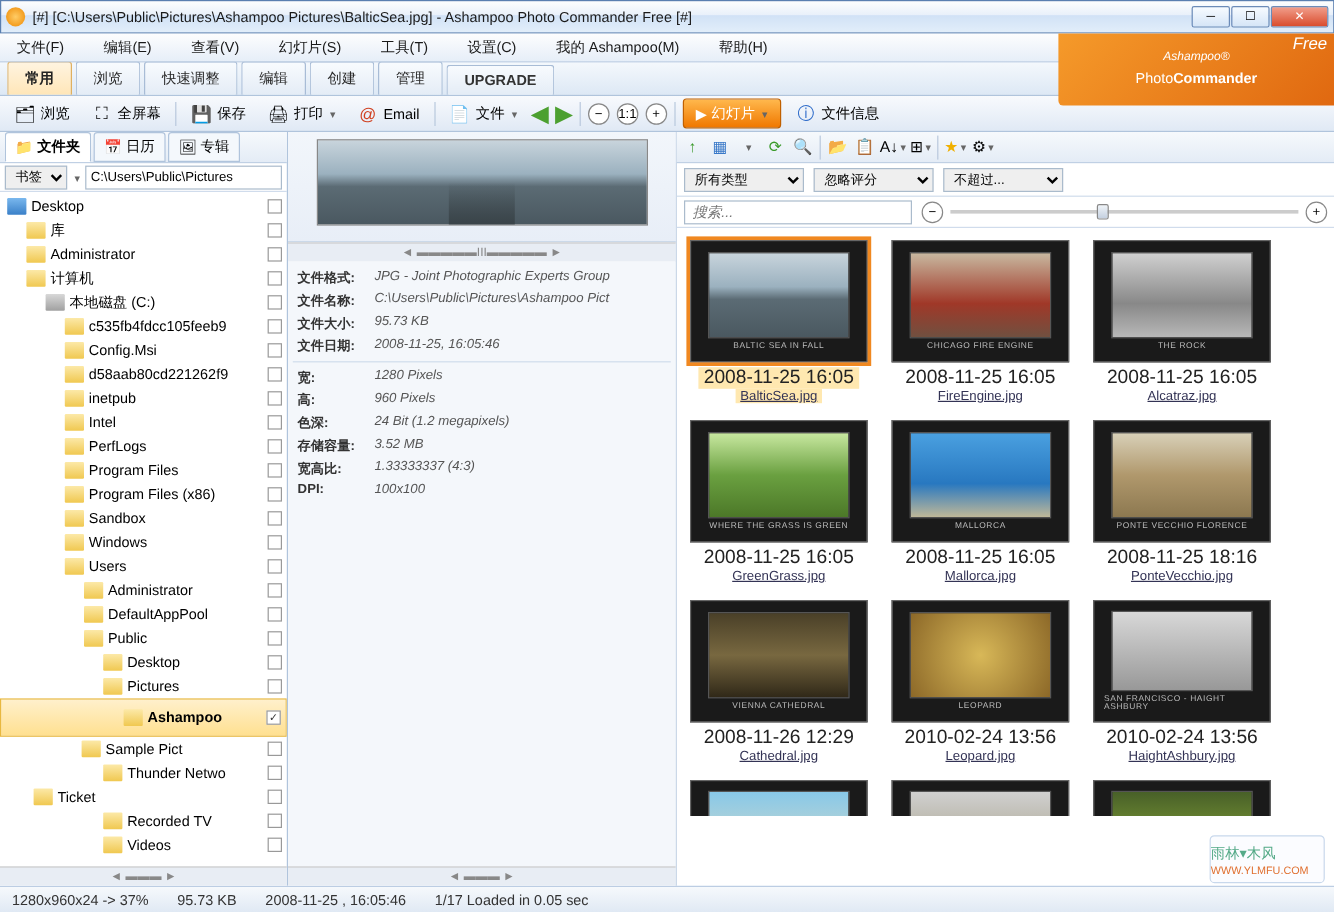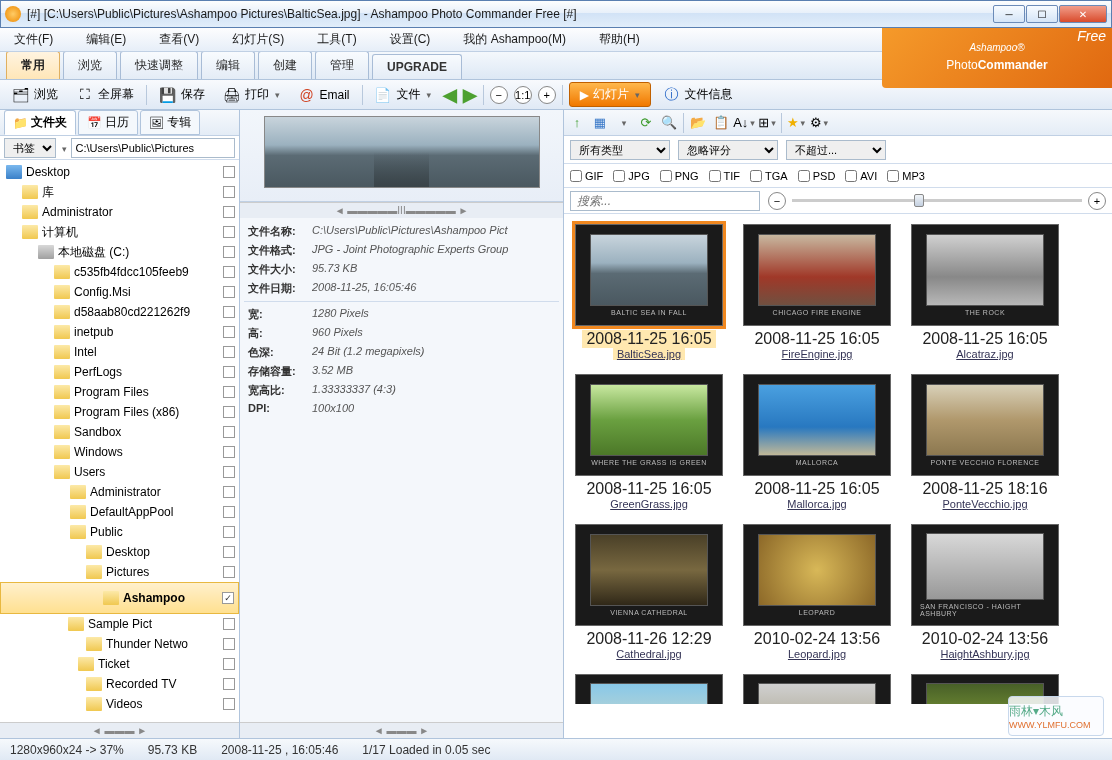--- a/index.html
+++ b/index.html
@@ -325,21 +325,21 @@
         <div class="treenode" style="padding-left: 68px;">
           <span class="ticon2 folder-icon"></span>
           <span class="label">Sample Pict</span>
           <span class="chk"></span>
         </div>
         <div class="treenode" style="padding-left: 86px;">
           <span class="ticon2 folder-icon"></span>
           <span class="label">Thunder Netwo</span>
           <span class="chk"></span>
         </div>
-        <div class="treenode" style="padding-left: 78px;">
+        <div class="treenode" style="padding-left: 28px;">
           <span class="ticon2 folder-icon"></span>
           <span class="label">Ticket</span>
           <span class="chk"></span>
         </div>
         <div class="treenode" style="padding-left: 86px;">
           <span class="ticon2 folder-icon"></span>
           <span class="label">Recorded TV</span>
           <span class="chk"></span>
         </div>
         <div class="treenode" style="padding-left: 86px;">
@@ -351,26 +351,26 @@
     <div class="scroll-h">◄ ▬▬▬ ►</div>
   </div>
 
   <div class="midpane">
     <div class="preview-area">
       <div class="preview-img"></div>
     </div>
     <div class="scroll-h">◄ ▬▬▬▬▬III▬▬▬▬▬ ►</div>
     <div class="props" id="props">
         <div class="prop-row">
+          <span class="prop-label">文件格式:</span>
+          <span class="prop-value">JPG - Joint Photographic Experts Group</span>
+        </div>
+        <div class="prop-row">
           <span class="prop-label">文件名称:</span>
           <span class="prop-value">C:\Users\Public\Pictures\Ashampoo Pict</span>
-        </div>
-        <div class="prop-row">
-          <span class="prop-label">文件格式:</span>
-          <span class="prop-value">JPG - Joint Photographic Experts Group</span>
         </div>
         <div class="prop-row">
           <span class="prop-label">文件大小:</span>
           <span class="prop-value">95.73 KB</span>
         </div>
         <div class="prop-row">
           <span class="prop-label">文件日期:</span>
           <span class="prop-value">2008-11-25,  16:05:46</span>
         </div>
         <div class="prop-sep"></div>
@@ -416,30 +416,20 @@
       <span class="ic dd">⊞</span>
       <div class="tsep"></div>
       <span class="ic dd" style="color:#f0b000">★</span>
       <span class="ic dd">⚙</span>
     </div>
     <div class="filters">
       <select><option>所有类型</option></select>
       <select><option>忽略评分</option></select>
       <select><option>不超过...</option></select>
     </div>
-    <div class="formats" id="formats">
-        <label class="fmt"><input type="checkbox" style=""> GIF</label>
-        <label class="fmt"><input type="checkbox" style=""> JPG</label>
-        <label class="fmt"><input type="checkbox" style=""> PNG</label>
-        <label class="fmt"><input type="checkbox" style=""> TIF</label>
-        <label class="fmt"><input type="checkbox" style=""> TGA</label>
-        <label class="fmt"><input type="checkbox" style=""> PSD</label>
-        <label class="fmt"><input type="checkbox" style=""> AVI</label>
-        <label class="fmt"><input type="checkbox" style=""> MP3</label>
-      </div>
     <div class="search-row">
       <input type="text" placeholder="搜索..." style="">
       <div class="zoom-slider">
         <span class="circ-btn">−</span>
         <div class="slider-track">
             <div class="slider-thumb"></div>
           </div>
         <span class="circ-btn">+</span>
       </div>
     </div>

